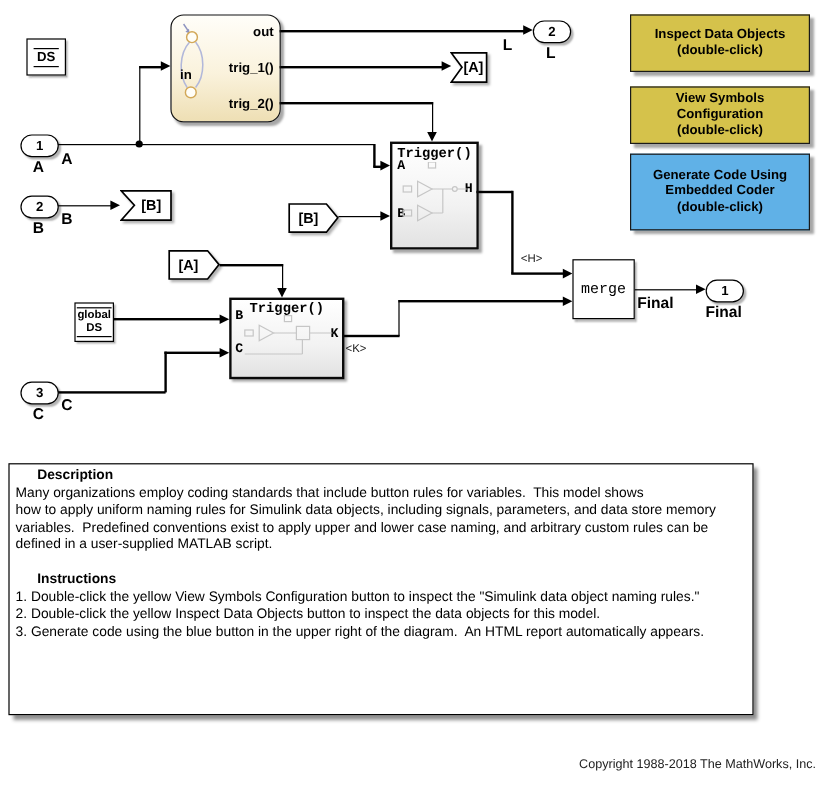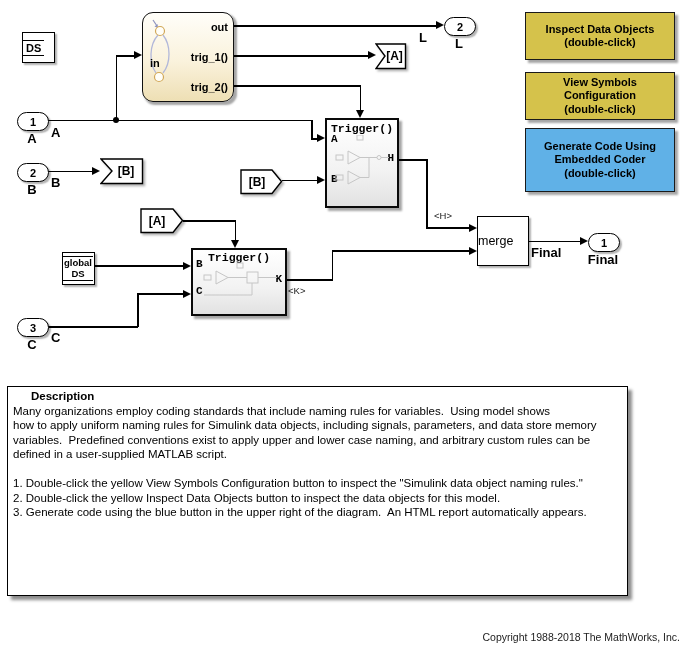--- a/index.html
+++ b/index.html
@@ -23,21 +23,21 @@
   .chart{position:absolute;left:142px;top:12px;width:90px;height:88px;border:1.8px solid #111;
          border-radius:11px;background:linear-gradient(180deg,#fffef9 0%,#faf2dc 55%,#eedfb4 100%);
          box-shadow:2.5px 2.5px 2px rgba(0,0,0,.35);}
   .chartport{position:absolute;font-weight:bold;font-size:11px;}
   .trig{position:absolute;border:2.4px solid #0a0a0a;
         background:linear-gradient(180deg,#ffffff 0%,#f2f2f2 60%,#e2e2e2 100%);
         box-shadow:2.5px 2.5px 2px rgba(0,0,0,.35);font-family:Liberation Mono, monospace;}
   .trigtitle{position:absolute;width:100%;text-align:center;font-weight:bold;font-size:11.5px;}
   .blklbl{position:absolute;font-weight:bold;font-size:11px;}
   .simplebox{position:absolute;background:#fff;border:1.3px solid #000;
-             box-shadow:2px 2px 1.5px rgba(0,0,0,.3);display:flex;align-items:center;justify-content:flex-start;}
+             box-shadow:2px 2px 1.5px rgba(0,0,0,.3);display:flex;align-items:center;justify-content:center;}
   .ds-inner{border-top:1.2px solid #000;border-bottom:1.2px solid #000;
             font-weight:bold;font-size:11px;padding:1px 3px;}
   .gds-inner{border-top:1.1px solid #000;border-bottom:1.1px solid #000;
              font-weight:bold;font-size:9.5px;line-height:10.5px;text-align:center;padding:1px 1px;}
   .tagsvg{position:absolute;filter:drop-shadow(2px 2px 1px rgba(0,0,0,.3));}
   .tagtext{position:absolute;font-weight:bold;font-size:12px;text-align:center;}
   .mergetext{font-size:12.5px;}
   
   .btn{position:absolute;left:525px;width:148px;border:1px solid #1a1a1a;
        display:flex;flex-direction:column;align-items:center;justify-content:center;
@@ -187,21 +187,21 @@
     </svg>
   </div>
 
   <div class="simplebox" style="left:62px;top:252px;width:31px;height:31px;">
     <div class="gds-inner">
       <div>global</div>
       <div>DS</div>
     </div>
   </div>
 
-  <div class="simplebox" style="left:477px;top:216px;width:50px;height:48px;">
+  <div class="simplebox" style="left:477px;top:216px;width:50px;height:48px;font-family:Liberation Mono, monospace;">
     <span class="mergetext">merge</span>
   </div>
 
   <div class="oval" style="left:17px;top:112px;">
     <span>1</span>
   </div>
   <div class="portlbl" style="left:17px;top:131px;width:30px;">A</div>
 
   <div class="oval" style="left:17px;top:163px;">
     <span>2</span>
@@ -242,26 +242,27 @@
   </div>
   <div class="btn" style="top:128px;height:62px;background:#60b1e7;">
     <div>Generate Code Using</div>
     <div>Embedded Coder</div>
     <div>(double-click)</div>
   </div>
 
   <div class="infobox">
     <div class="sec">
       <div class="sectitle">Description</div>
-      <div class="infoline">Many organizations employ coding standards that include naming rules for variables.  Using model shows</div>
+      <div class="infoline">Many organizations employ coding standards that include button rules for variables.  This model shows</div>
       <div class="infoline">how to apply uniform naming rules for Simulink data objects, including signals, parameters, and data store memory</div>
       <div class="infoline">variables.  Predefined conventions exist to apply upper and lower case naming, and arbitrary custom rules can be</div>
       <div class="infoline">defined in a user-supplied MATLAB script.</div>
     </div>
     <div class="sec">
+      <div class="sectitle">Instructions</div>
       <div class="infoline">1. Double-click the yellow View Symbols Configuration button to inspect the "Simulink data object naming rules."</div>
       <div class="infoline">2. Double-click the yellow Inspect Data Objects button to inspect the data objects for this model.</div>
       <div class="infoline">3. Generate code using the blue button in the upper right of the diagram.  An HTML report automatically appears.</div>
     </div>
   </div>
 
   <div class="copyright">Copyright 1988-2018 The MathWorks, Inc.</div>
 
 </div>
 

